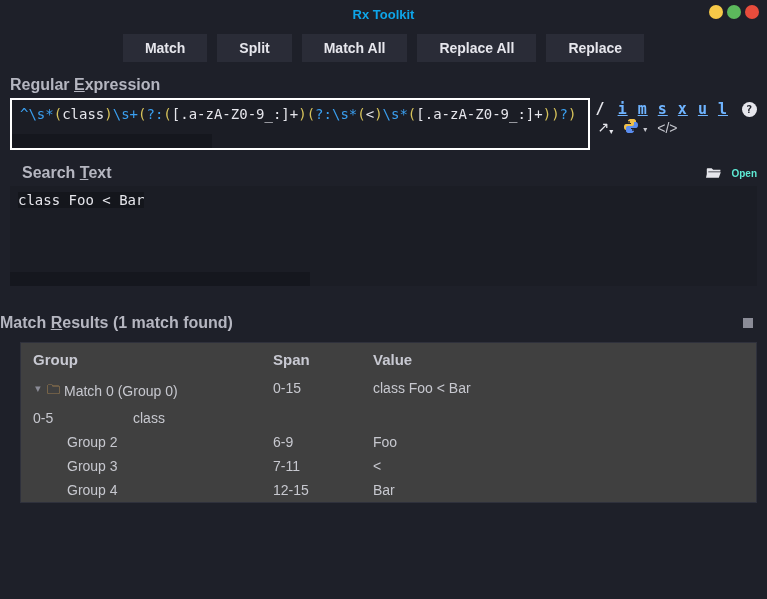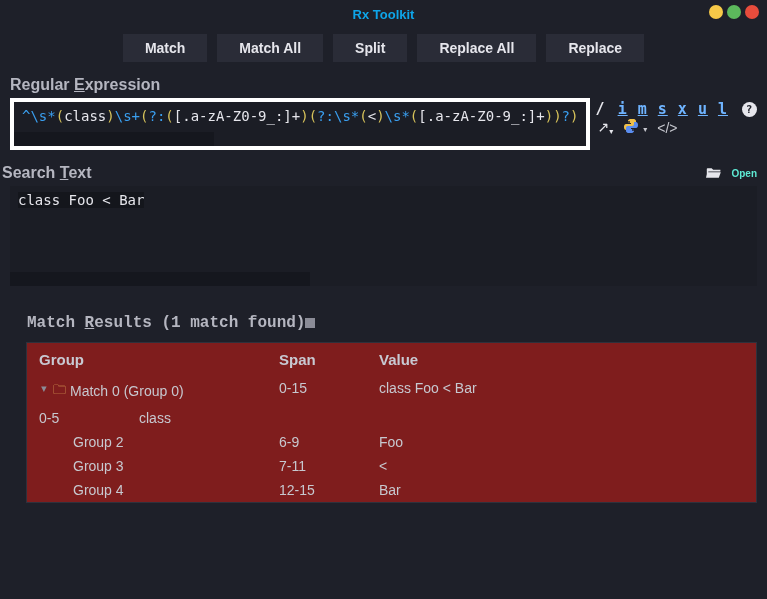--- a/index.html
+++ b/index.html
@@ -55,21 +55,21 @@
   }
   .section-label .ul { text-decoration: underline; }
   .regex-row {
     display: flex;
     align-items: flex-start;
     padding: 0 10px;
     gap: 6px;
   }
   .regex-box {
     flex: 1;
-    border: 4px solid #ffffff;
+    border: 2px solid #ffffff;
     background: #1b1d25;
     height: 52px;
     padding: 6px 8px;
     font-family: "Consolas","Menlo","DejaVu Sans Mono",monospace;
     font-size: 14px;
     color: #e6e6ec;
     white-space: pre;
     overflow: hidden;
     position: relative;
   }
@@ -102,49 +102,48 @@
     display:inline-block; width:15px; height:15px; border-radius:50%;
     background:#e6e6ec; color:#1e2029; font-size:11px; font-weight:900;
     text-align:center; line-height:15px; margin-left:4px; vertical-align:1px;
   }
   .flag-icons { display:flex; gap:10px; align-items:center; padding-left:2px;}
   .fi { color:#c7c8cf; font-size:14px; cursor:pointer; }
   .fi.pop { color:#e6e6ec; }
   .fi.py { color:#f0c04a; }
   .search-row {
     display:flex; align-items:center; justify-content:space-between;
-    padding: 14px 10px 2px 2px;
+    padding: 14px 10px 2px 22px;
   }
   .open-link { color:#5eead4; font-size:10px; font-weight:600; display:flex; align-items:center; gap:9px; cursor:pointer;}
   .open-link svg { width:16px; height:14px; fill:#e6e6ec; }
   .search-box {
     margin: 2px 10px 0 10px;
     background:#1b1d25;
     height:100px;
     padding:6px 8px;
     font-family: "Consolas","Menlo",monospace;
     font-size:14px;
     color:#e6e6ec;
     white-space:pre;
     position:relative;
   }
   .search-box .hl { background:#14161c; }
   .search-box .scrub {
     position:absolute; left:0; bottom:0; width:300px; height:14px;
     background:#15171e;
   }
   .results-header {
-    display:flex; align-items:center; 
-    padding: 28px 14px 6px 27px;
-    font-family: Liberation Mono, monospace;
+    display:flex; align-items:center; justify-content:space-between;
+    padding: 28px 14px 6px 0;
   }
   .results-header .sq { width:10px; height:10px; background:#8b8c97; }
   .results-panel {
-    margin: 4px 10px 10px 26px;
-    background:#7f1d1d;
+    margin: 4px 10px 10px 20px;
+    background:#404040;
     border:1px solid #2f313c;
   }
   .res-head {
     display:flex;
     padding:8px 12px;
     font-weight:700;
     color:#c8c9d2;
     font-size:15px;
   }
   .col-group { width:240px; }
@@ -168,22 +167,22 @@
   <span>Rx Toolkit</span>
   <div class="win-controls">
     <span class="wc min"></span>
     <span class="wc max"></span>
     <span class="wc close"></span>
   </div>
 </div>
 
 <div class="toolbar">
   <button class="tbtn">Match</button>
+  <button class="tbtn">Split</button>
   <button class="tbtn">Match All</button>
-  <button class="tbtn">Split</button>
   <button class="tbtn">Replace All</button>
   <button class="tbtn">Replace</button>
 </div>
 
 <div class="section-label">
   <span>Regular </span><span class="ul">E</span><span>xpression</span>
 </div>
 
 <div class="regex-row">
   <div class="regex-box"><span class="rx-blue">^\s*</span><span class="rx-yellow">(</span><span class="rx-white">class</span><span class="rx-yellow">)</span><span class="rx-blue">\s+</span><span class="rx-yellow">(</span><span class="rx-blue">?:</span><span class="rx-yellow">(</span><span class="rx-white">[.a-zA-Z0-9_:]+</span><span class="rx-yellow">)</span><span class="rx-yellow">(</span><span class="rx-blue">?:</span><span class="rx-blue">\s*</span><span class="rx-yellow">(</span><span class="rx-white">&lt;</span><span class="rx-yellow">)</span><span class="rx-blue">\s*</span><span class="rx-yellow">(</span><span class="rx-white">[.a-zA-Z0-9_:]+</span><span class="rx-yellow">)</span><span class="rx-yellow">)</span><span class="rx-blue">?</span><span class="rx-yellow">)</span>

